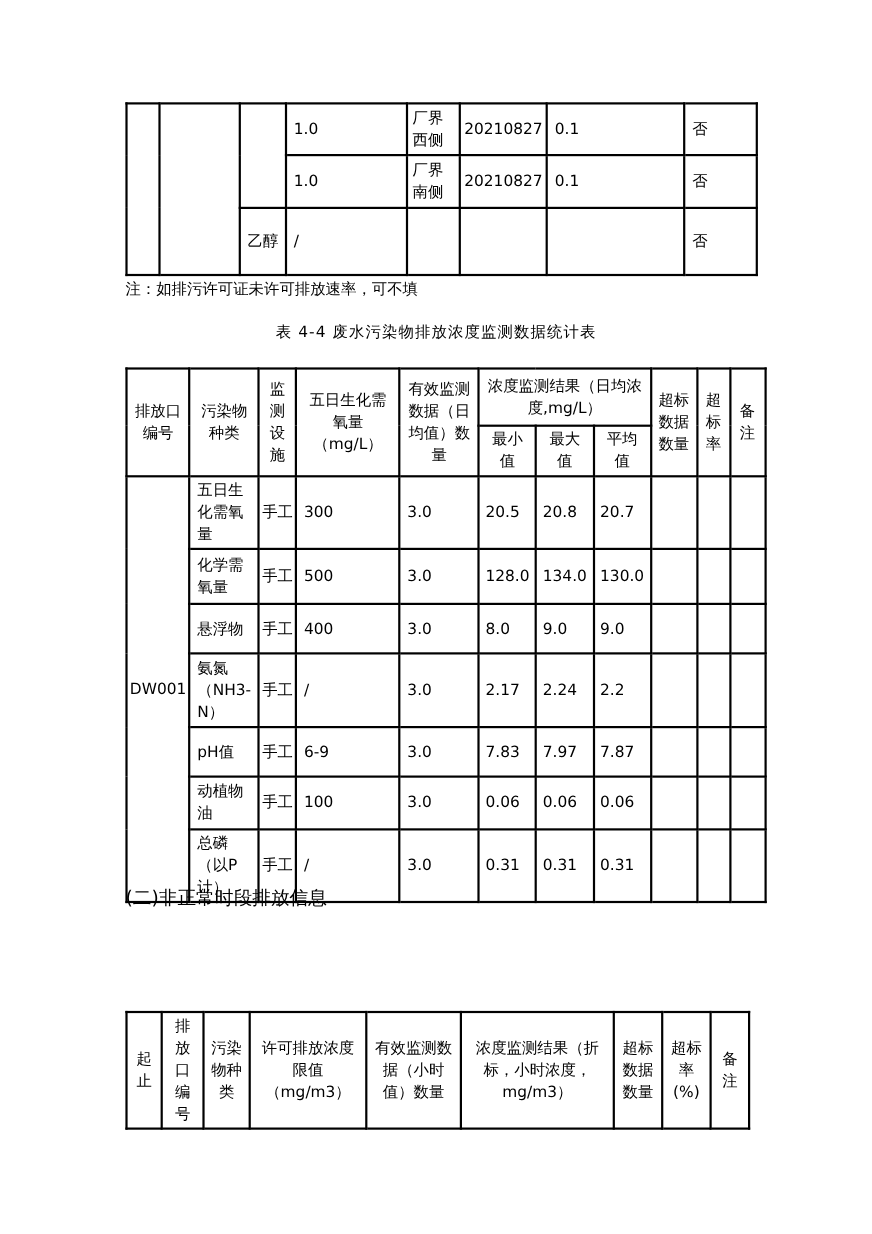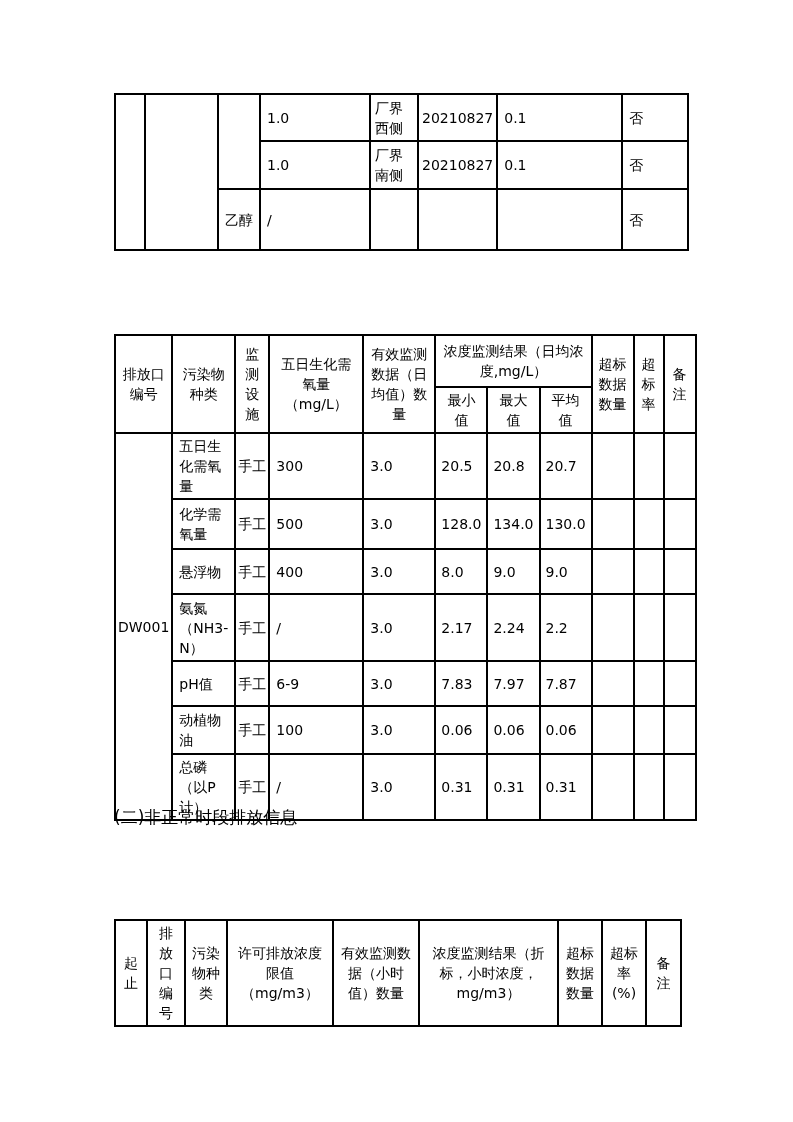--- a/index.html
+++ b/index.html
@@ -56,21 +56,23 @@
         <td class="ctr" style="padding:2px 3px">乙醇</td>
         <td class="data">/</td>
         <td></td>
         <td></td>
         <td></td>
         <td class="data">否</td>
       </tr>
     </tbody>
   </table>
 
-
+  <div class="note">注：如排污许可证未许可排放速率，可不填</div>
+
+  <div class="caption c44">表 4-4 废水污染物排放浓度监测数据统计表</div>
 
   <table class="tbl" style="top:334px;">
     <colgroup>
       <col style="width:56px">
         <col style="width:62px">
         <col style="width:34px">
       <col style="width:94px">
         <col style="width:72px">
         <col style="width:50px">
       <col style="width:50px">

